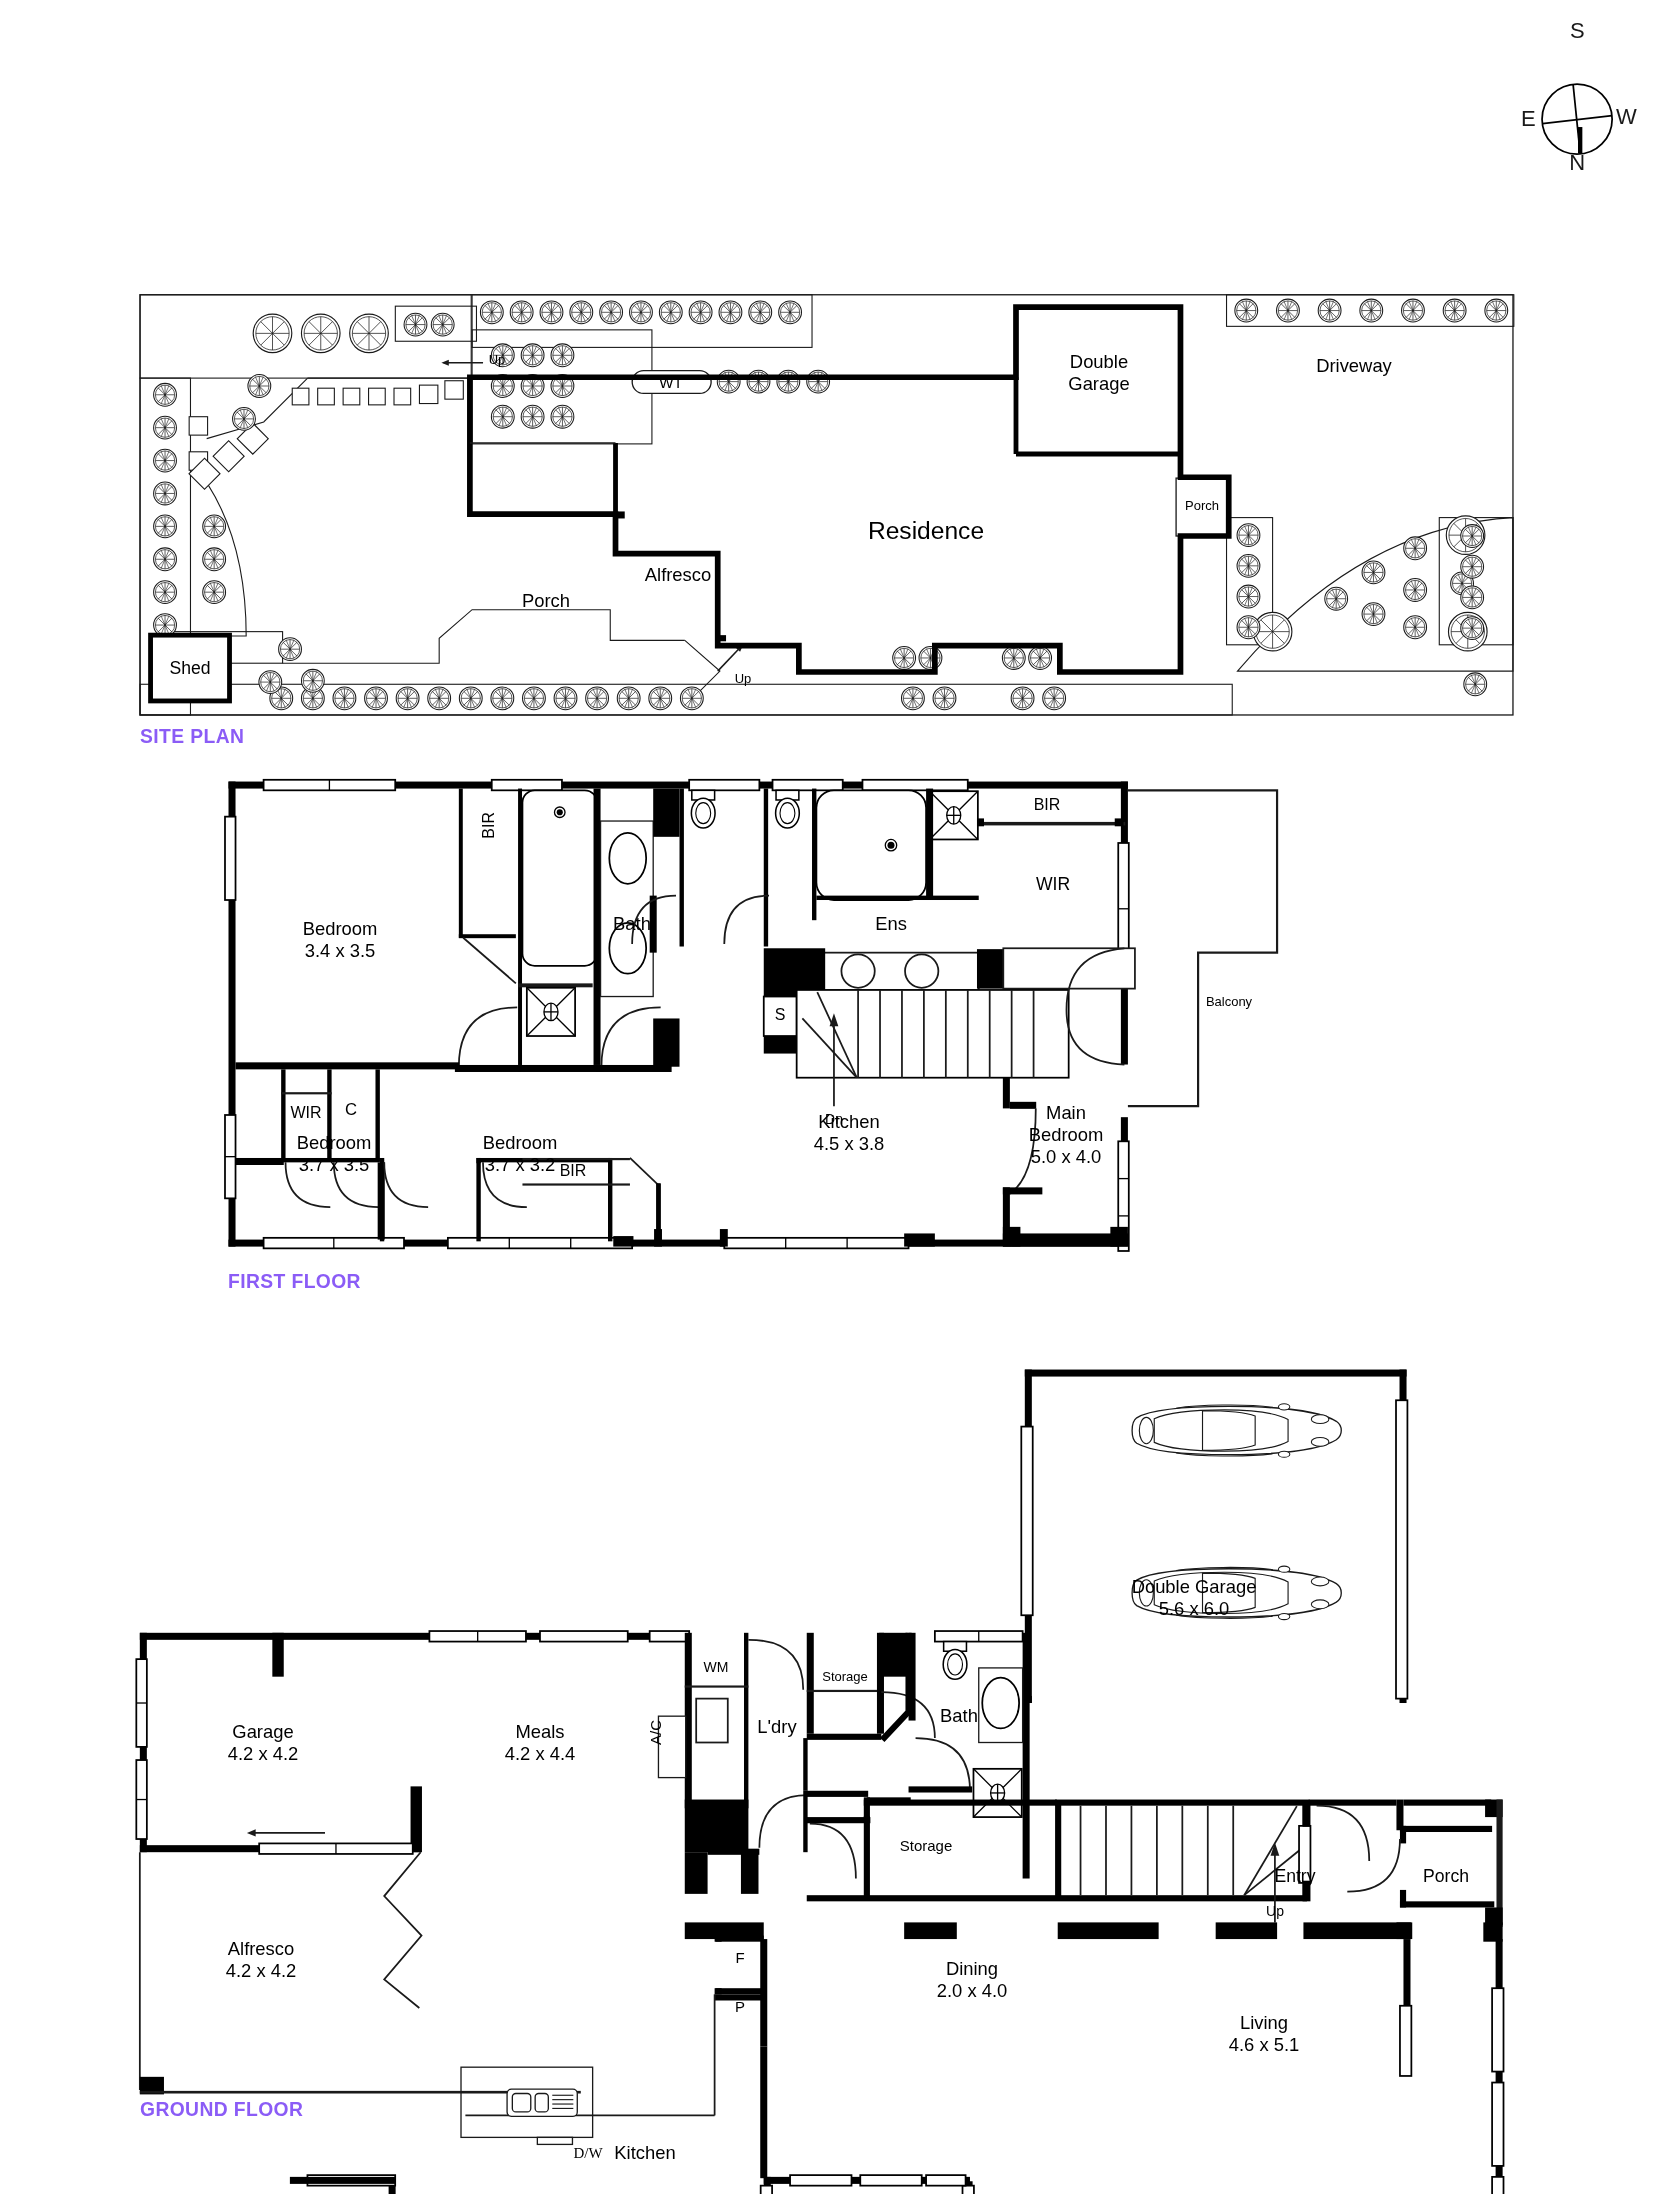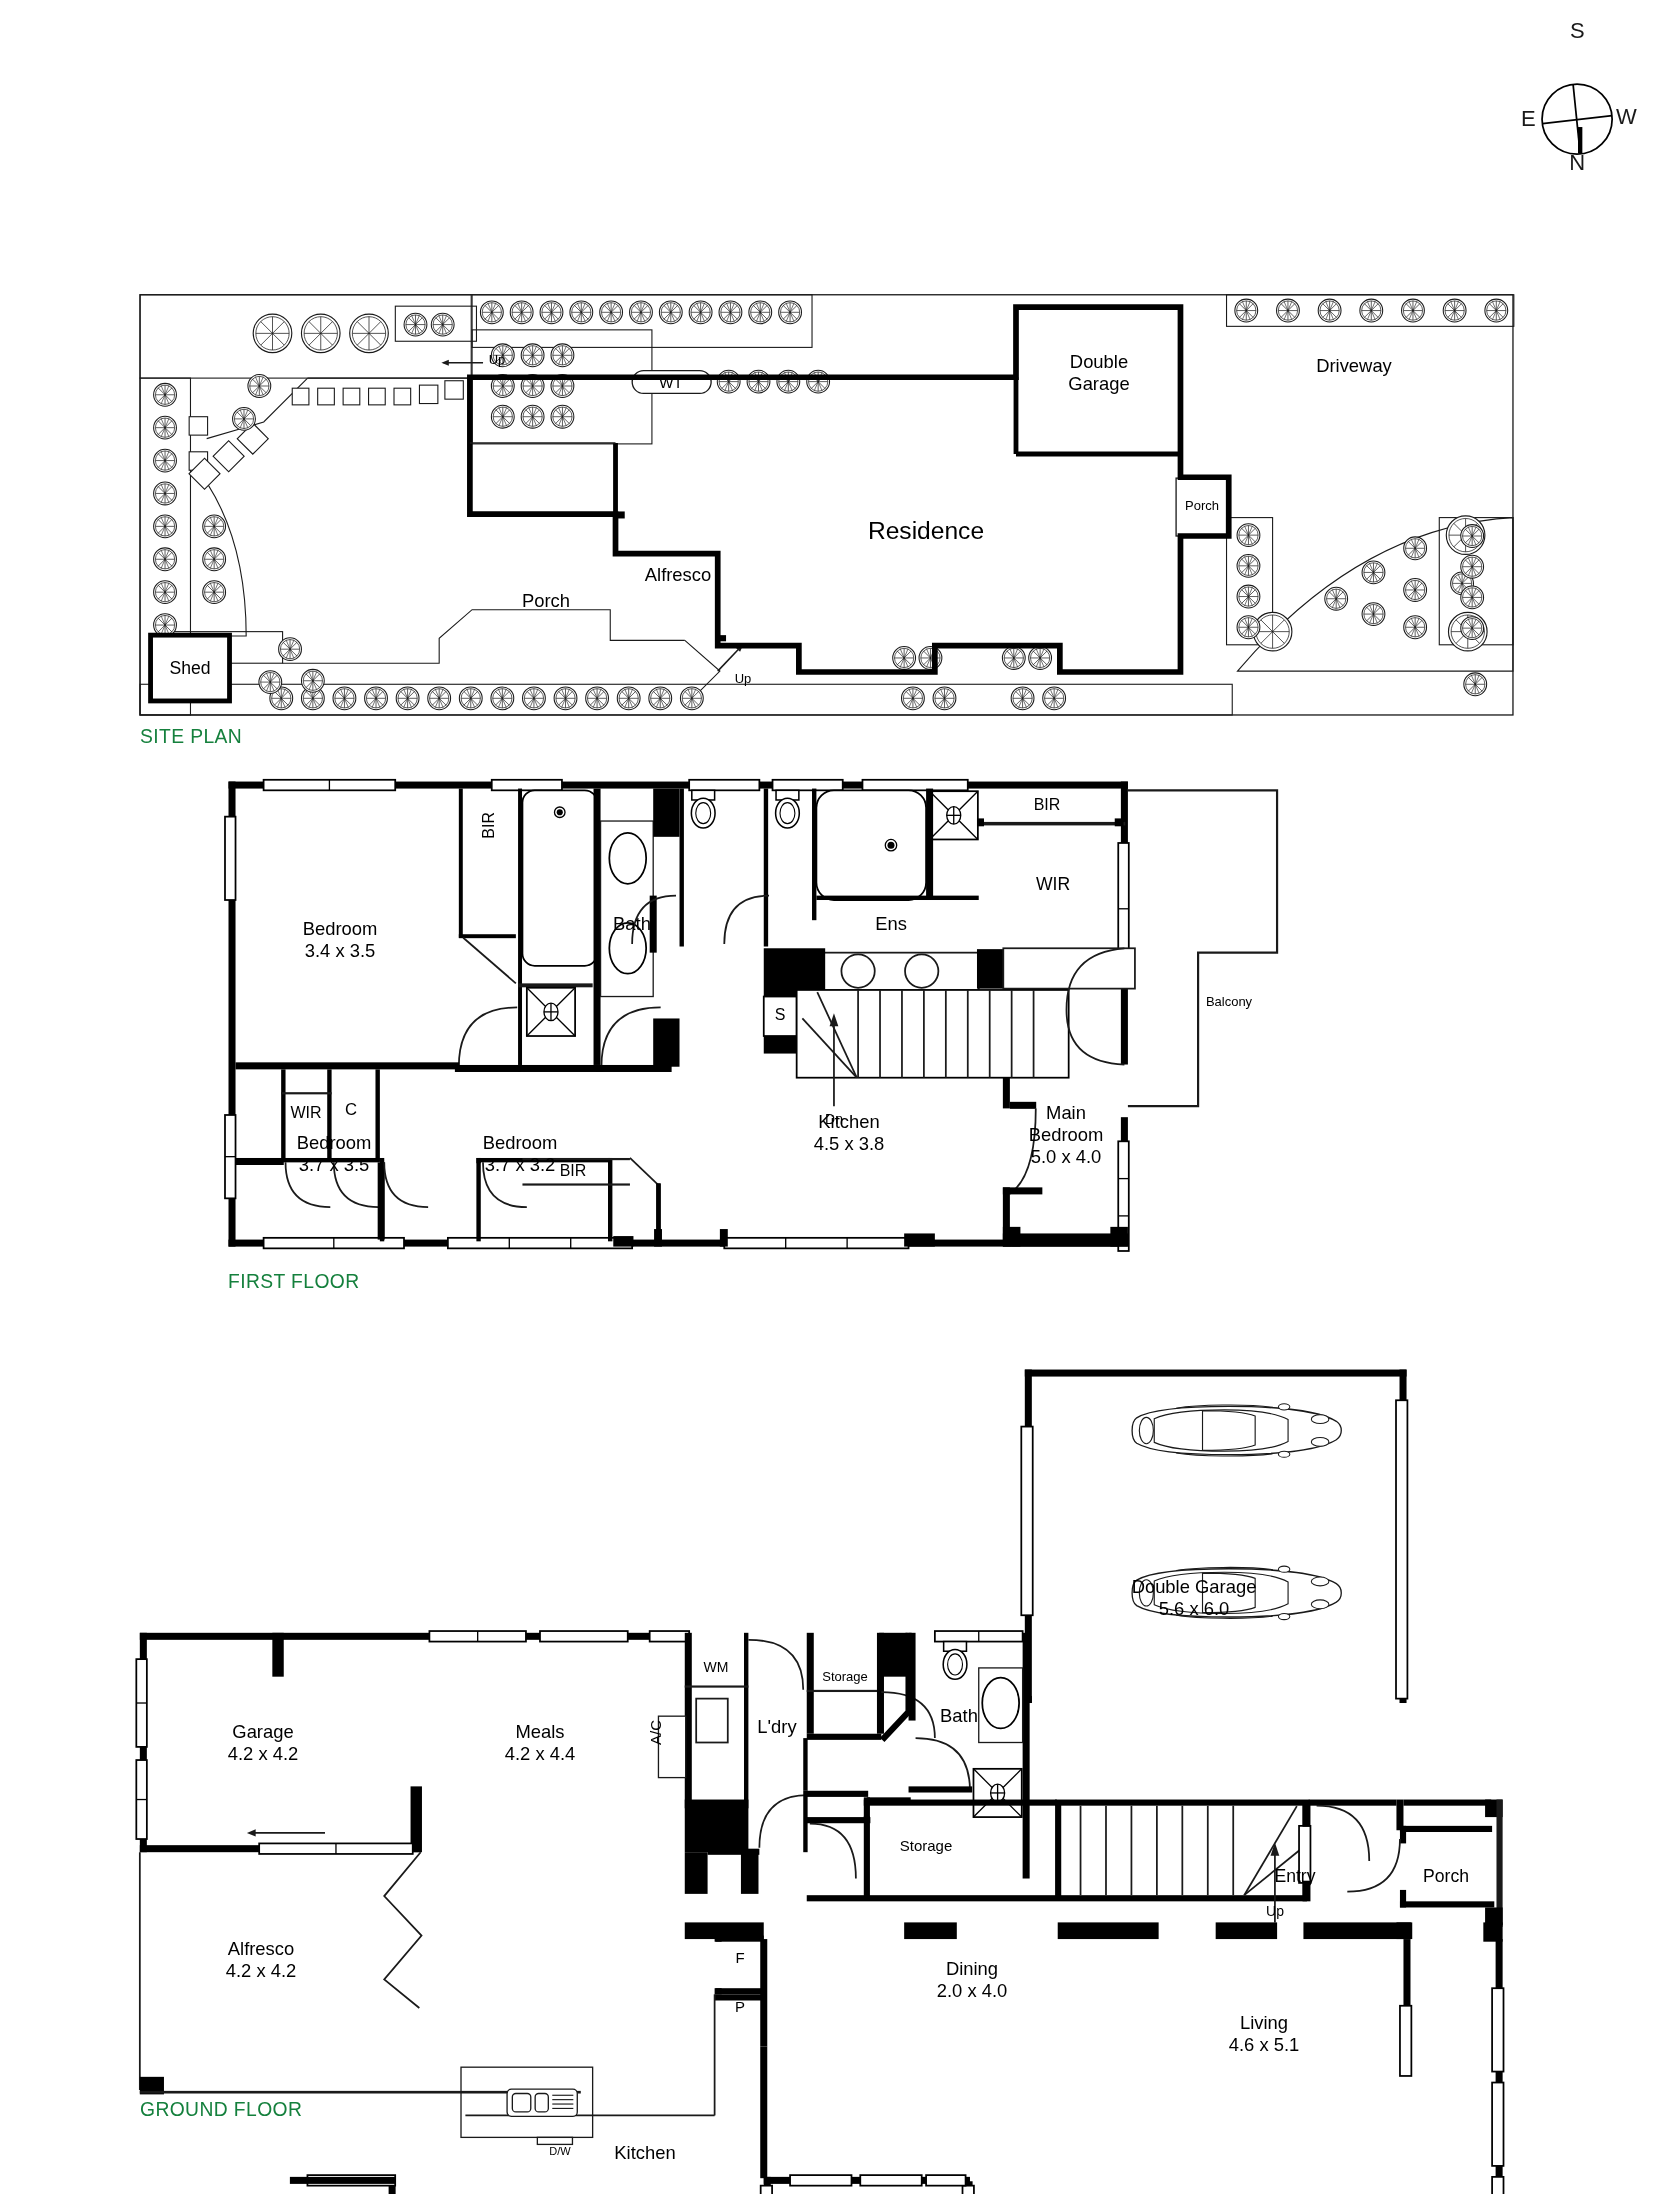--- a/index.html
+++ b/index.html
@@ -1,21 +1,21 @@
 <!DOCTYPE html>
 <html style="font-size:7px"><head>
 <meta charset="utf-8">
 <style>
   html,body{margin:0;padding:0;background:#ffffff;}
   body{font-family:"Liberation Sans",sans-serif;color:#000;}
   #page{position:relative;width:1678px;height:2373px;background:#fff;overflow:hidden;}
 
   
   .lbl{position:absolute;text-align:center;line-height:1.22;white-space:pre;color:#1a1a1a;}
-  .sec-title{position:absolute;font-size:19.3px;letter-spacing:0.4px;color:#15803d;}
+  .sec-title{position:absolute;font-size:19.3px;letter-spacing:0.4px;color:#8b5cf6;font-weight:bold;}
   .rm{position:absolute;text-align:center;line-height:1.2;transform:translateX(-50%);}
   .rm .n{display:block;font-size:18.4px;}
   .rm .d{display:block;font-size:18.4px;}
   .sm{position:absolute;font-size:13px;transform:translateX(-50%);text-align:center;white-space:nowrap;}
   .xs{position:absolute;font-size:11.4px;transform:translateX(-50%);text-align:center;white-space:nowrap;}
   .vert{writing-mode:vertical-rl;transform:translateX(-50%) rotate(180deg);}
 
   
   .svgl{position:absolute;left:0;top:0;overflow:visible;}
 
@@ -750,20 +750,20 @@
 
     <div class="sm" style="left:645px;top:790px;font-size:18.4px;">Kitchen</div>
     <div class="sm" style="left:777px;top:364px;font-size:18.4px;">L'dry</div>
     <div class="sm" style="left:959px;top:353px;font-size:18.4px;">Bath</div>
     <div class="sm" style="left:1295px;top:514px;font-size:17.6px;">Entry</div>
     <div class="sm" style="left:1446px;top:514px;font-size:17.6px;">Porch</div>
     <div class="xs" style="left:845px;top:317px;font-size:13px;">Storage</div>
     <div class="xs" style="left:926px;top:485px;font-size:15px;">Storage</div>
     <div class="xs" style="left:716px;top:307px;font-size:14px;">WM</div>
     <div class="xs vert" style="left:655px;top:368px;font-size:15px;">A/C</div>
-    <div class="xs" style="left:560px;top:793px;font-size:11px;">D/W</div>
+    <div class="xs" style="left:588px;top:793px;font-size:15px;font-family:Liberation Serif, serif;">D/W</div>
     <div class="xs" style="left:740px;top:597px;font-size:15px;">F</div>
     <div class="xs" style="left:740px;top:605px;margin-top:41px;font-size:15px;">P</div>
     <div class="xs" style="left:1275px;top:551px;font-size:14px;">Up</div>
   </div>
 
 </div>
 
 
 </body></html>

